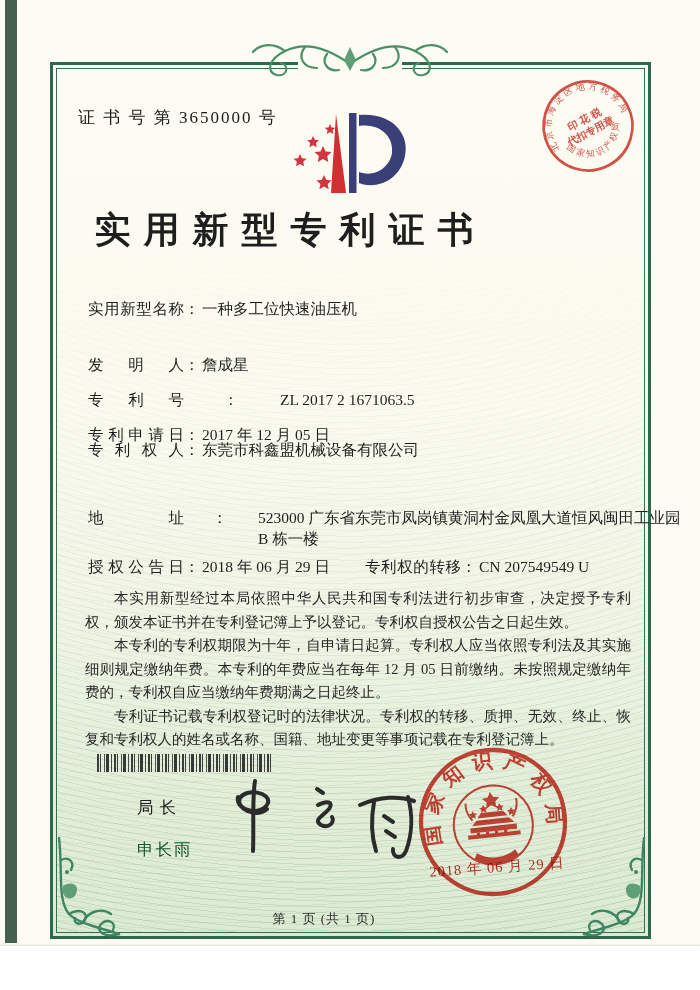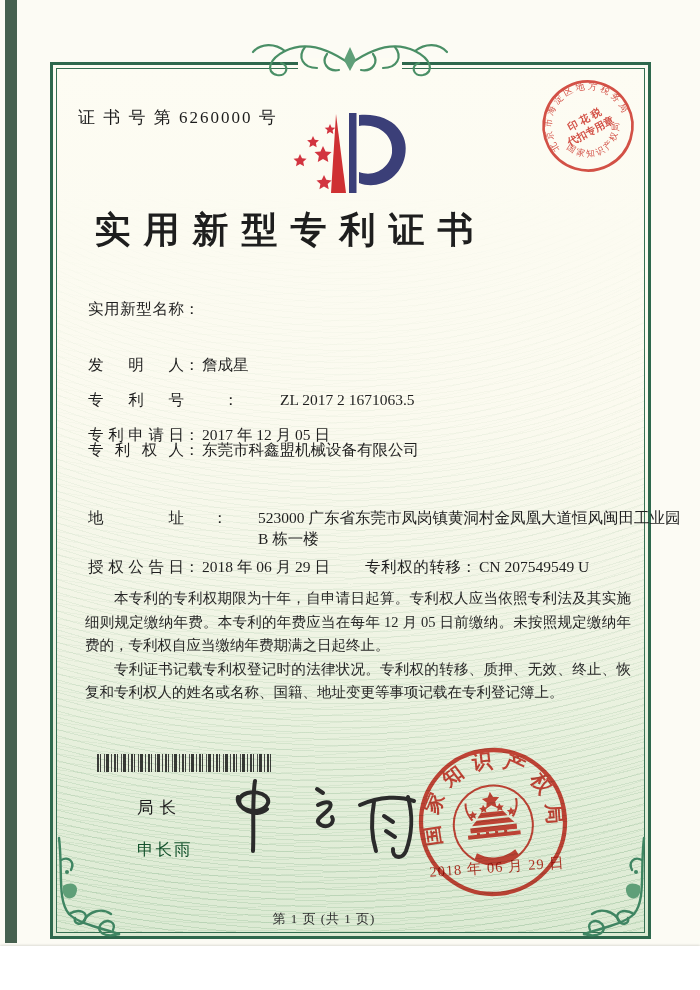--- a/index.html
+++ b/index.html
@@ -125,26 +125,27 @@
     <text font-size="9" fill="#cf3a31" letter-spacing="2.6" font-family="Liberation Sans,DejaVu Sans,sans-serif">
       <textPath href="#taxTopArc" startOffset="50%" text-anchor="middle">北京市海淀区地方税务局</textPath>
     </text>
     <text font-size="8.5" fill="#cf3a31" letter-spacing="2.2" font-family="Liberation Sans,DejaVu Sans,sans-serif">
       <textPath href="#taxBottomArc" startOffset="50%" text-anchor="middle">国家知识产权局</textPath>
     </text>
     <text x="46" y="42" text-anchor="middle" font-size="10" fill="#cf3a31" font-weight="bold" font-family="Liberation Sans,DejaVu Sans,sans-serif">印 花 税</text>
     <text x="46" y="55" text-anchor="middle" font-size="10" fill="#cf3a31" font-weight="bold" font-family="Liberation Sans,DejaVu Sans,sans-serif">代扣专用章</text>
   </svg>
 
-  <div class="abs cert-no">证 书 号 第 6260000 号</div>
+  <div class="abs cert-no">证 书 号 第 3650000 号</div>
   <div class="abs title">实用新型专利证书</div>
 
   <div class="abs field-row" style="top:298px;">
     <span class="f-label">实用新型名称</span>
       <span class="f-colon">：</span>
+      <span class="f-value">一种多工位快速油压机</span>
   </div>
   <div class="abs field-row" style="top:354px;">
     <span class="f-label">发明人</span>
       <span class="f-colon">：</span>
       <span class="f-value">詹成星</span>
   </div>
   <div class="abs field-row" style="top:389px;gap:39px;">
     <span class="f-label">专利号</span>
       <span class="f-colon">：</span>
       <span class="f-value">ZL 2017 2 1671063.5</span>
@@ -170,20 +171,21 @@
       <span class="f-colon">：</span>
       <span class="f-value">2018 年 06 月 29 日</span>
     <span class="grant-second grant-pair">
       <span class="f-label">专利权的转移</span>
         <span class="f-colon">：</span>
         <span class="f-value">CN 207549549 U</span>
     </span>
   </div>
 
   <div class="abs paras">
+    <p>本实用新型经过本局依照中华人民共和国专利法进行初步审查，决定授予专利权，颁发本证书并在专利登记簿上予以登记。专利权自授权公告之日起生效。</p>
     <p>本专利的专利权期限为十年，自申请日起算。专利权人应当依照专利法及其实施细则规定缴纳年费。本专利的年费应当在每年 12 月 05 日前缴纳。未按照规定缴纳年费的，专利权自应当缴纳年费期满之日起终止。</p>
     <p>专利证书记载专利权登记时的法律状况。专利权的转移、质押、无效、终止、恢复和专利权人的姓名或名称、国籍、地址变更等事项记载在专利登记簿上。</p>
   </div>
 
   <div class="abs barcode"></div>
 
   <div class="abs director-title">局长</div>
   <div class="abs director-name">申长雨</div>
 
   <svg class="abs signature" width="205" height="90" viewBox="0 0 205 90">

